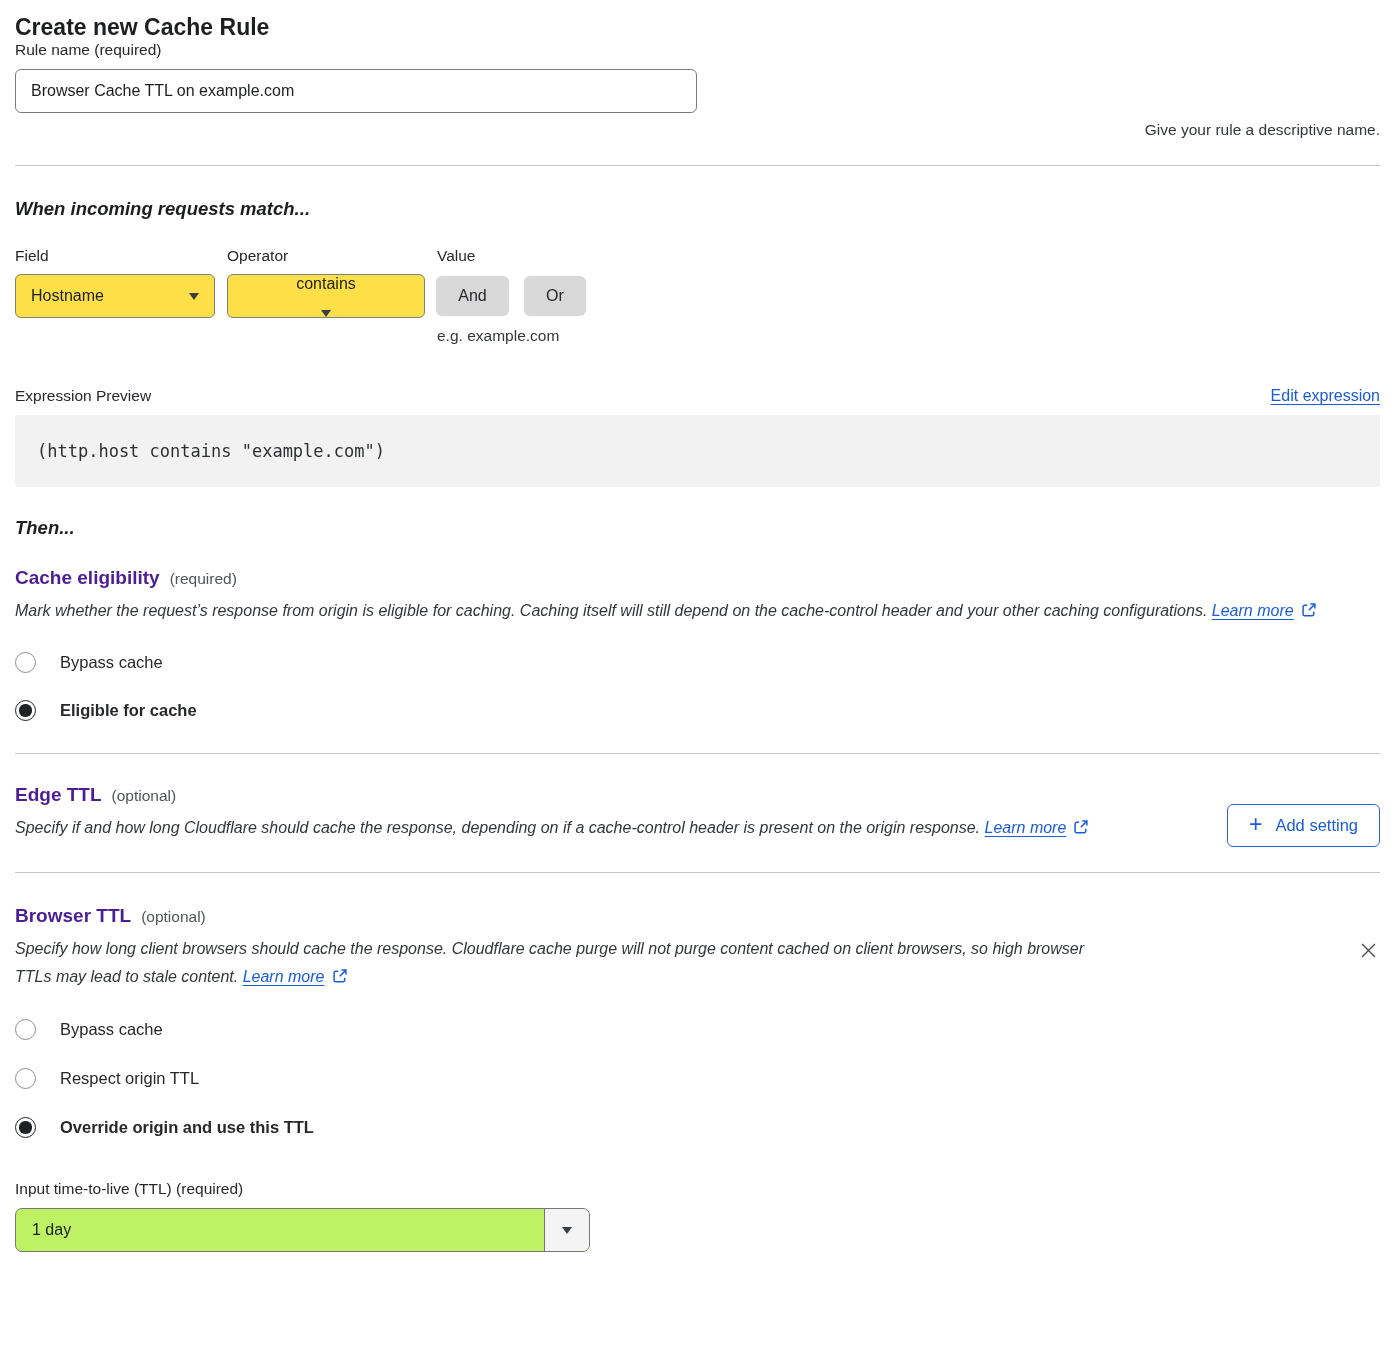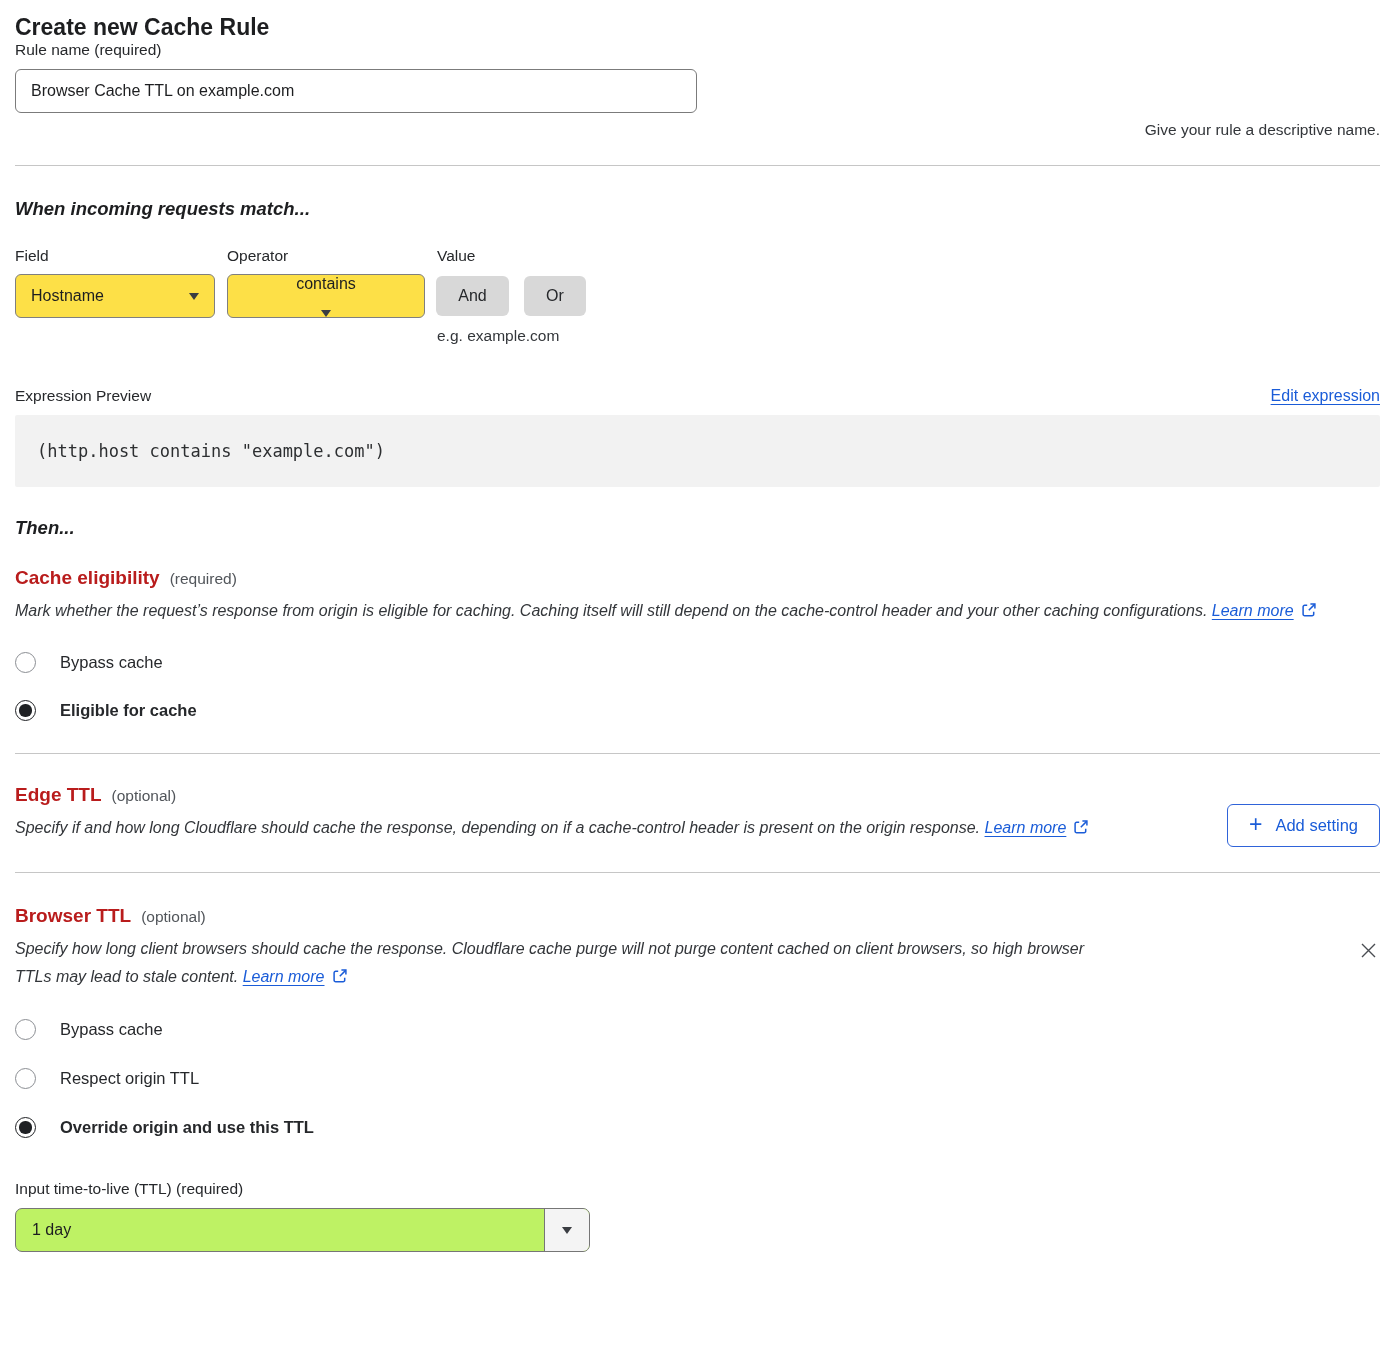--- a/index.html
+++ b/index.html
@@ -7,21 +7,21 @@
     width:1400px;
     font-family:"Liberation Sans", sans-serif;
     color:#1d1e20;
     -webkit-font-smoothing:antialiased;
   }
   .page { padding:14px 20px 8px 15px; box-sizing:border-box; width:1400px; }
 
   
   .title { font-size:23px; font-weight:700; margin:0; color:#1d1e20; }
   .section-heading { font-size:18.5px; font-weight:700; margin:0; color:#1d1e20;font-style:italic; }
-  .sub-heading { font-size:19px; font-weight:700; margin:0; display:inline; color:#b91c1c; }
+  .sub-heading { font-size:19px; font-weight:700; margin:0; display:inline; color:#4c1d95; }
   .qualifier { font-size:15.5px; color:#51555a; font-weight:400; margin-left:10px; }
   .field-label { font-size:15.5px; color:#26282b; }
   .helper { font-size:15.5px; color:#33363a; }
   .desc { font-size:16px; line-height:28px; color:#33363a; margin:8px 0 0 0;font-style:italic; }
   .desc.narrow { max-width:1105px; }
   .desc.wide { max-width:1340px; }
 
   a.link { color:#1a5cd8; text-decoration:underline; text-underline-offset:3px; cursor:pointer; }
   .ext-icon { vertical-align:-2px; margin-left:7px; }
 

